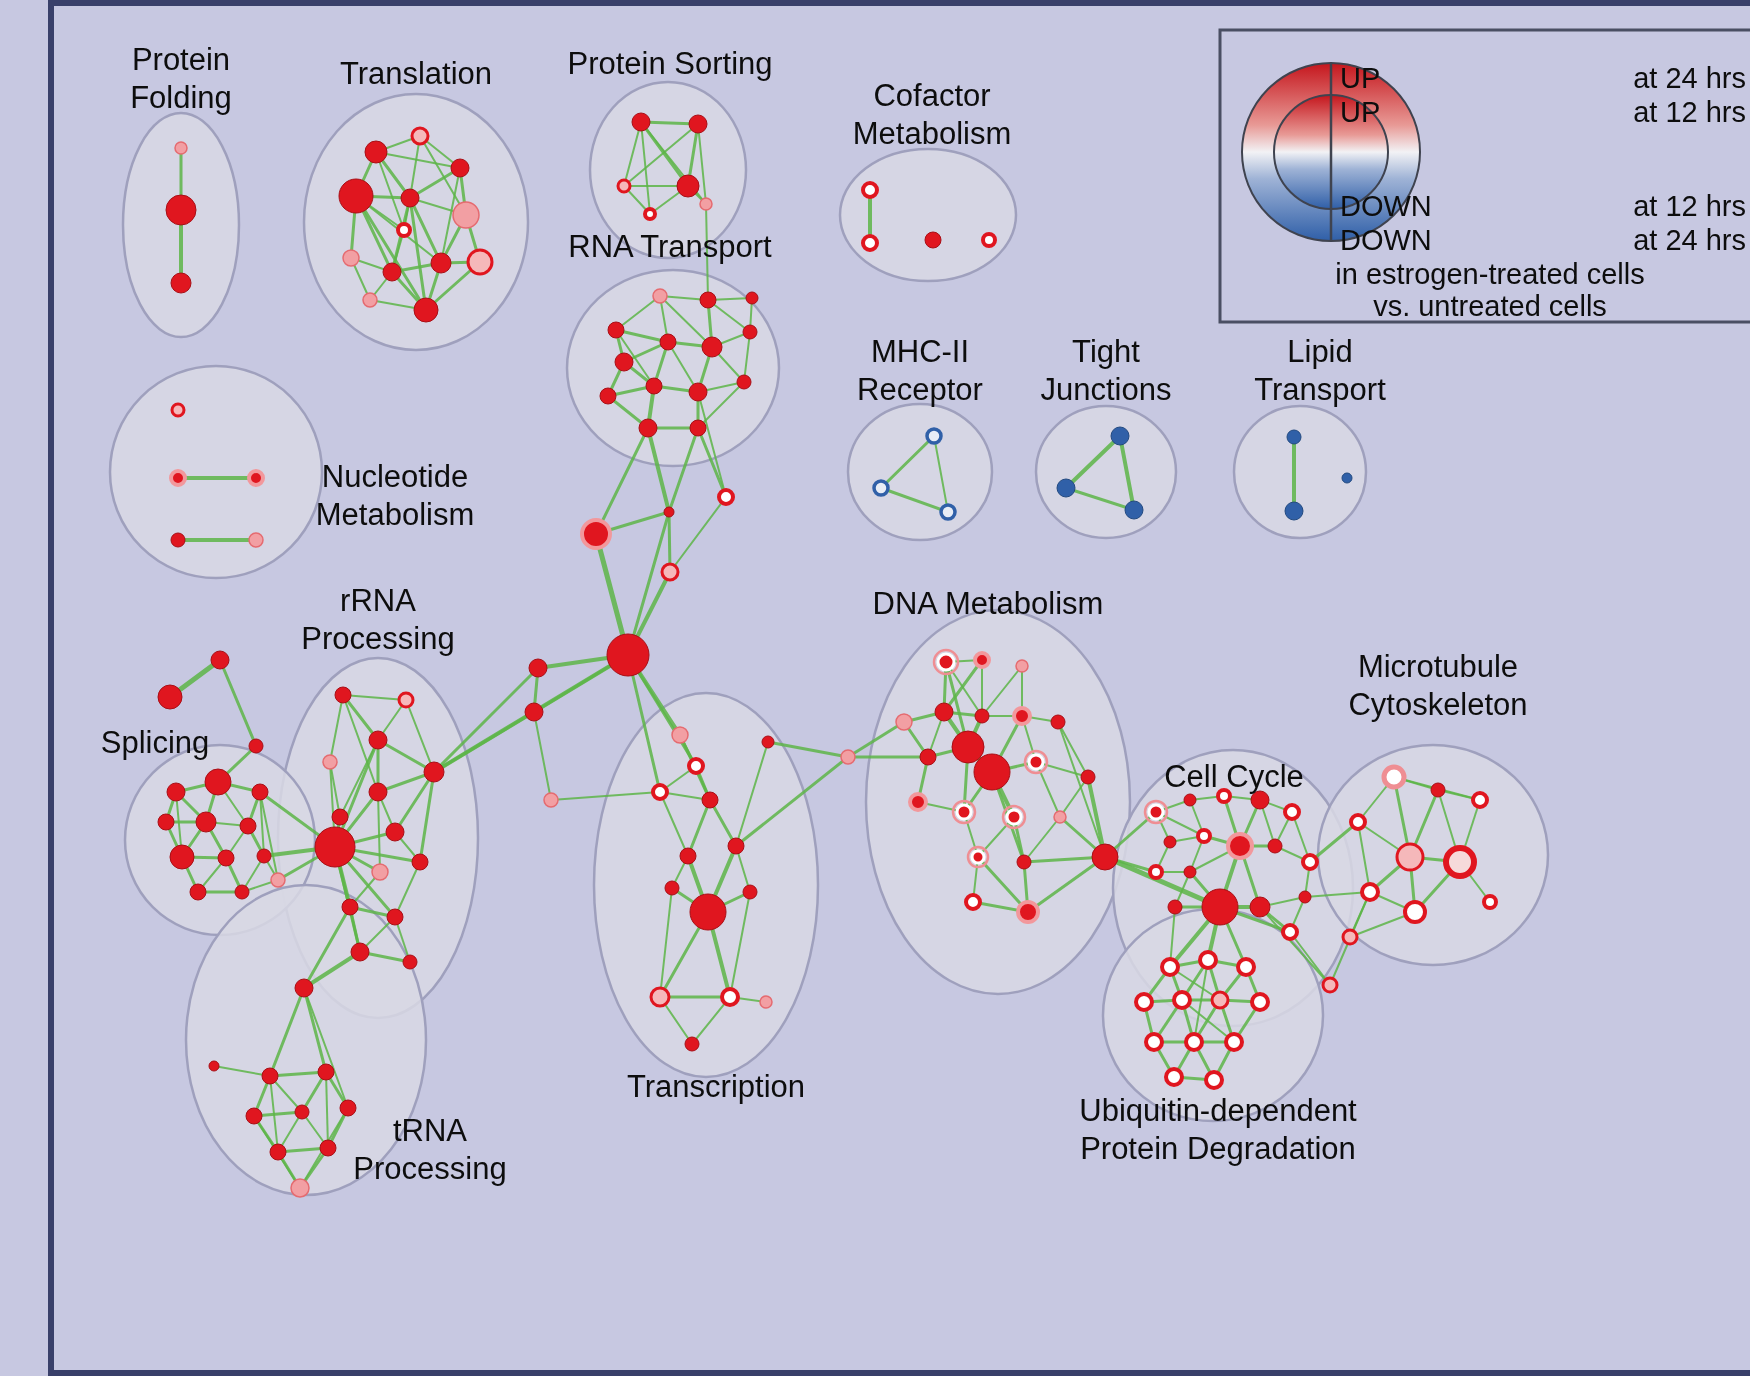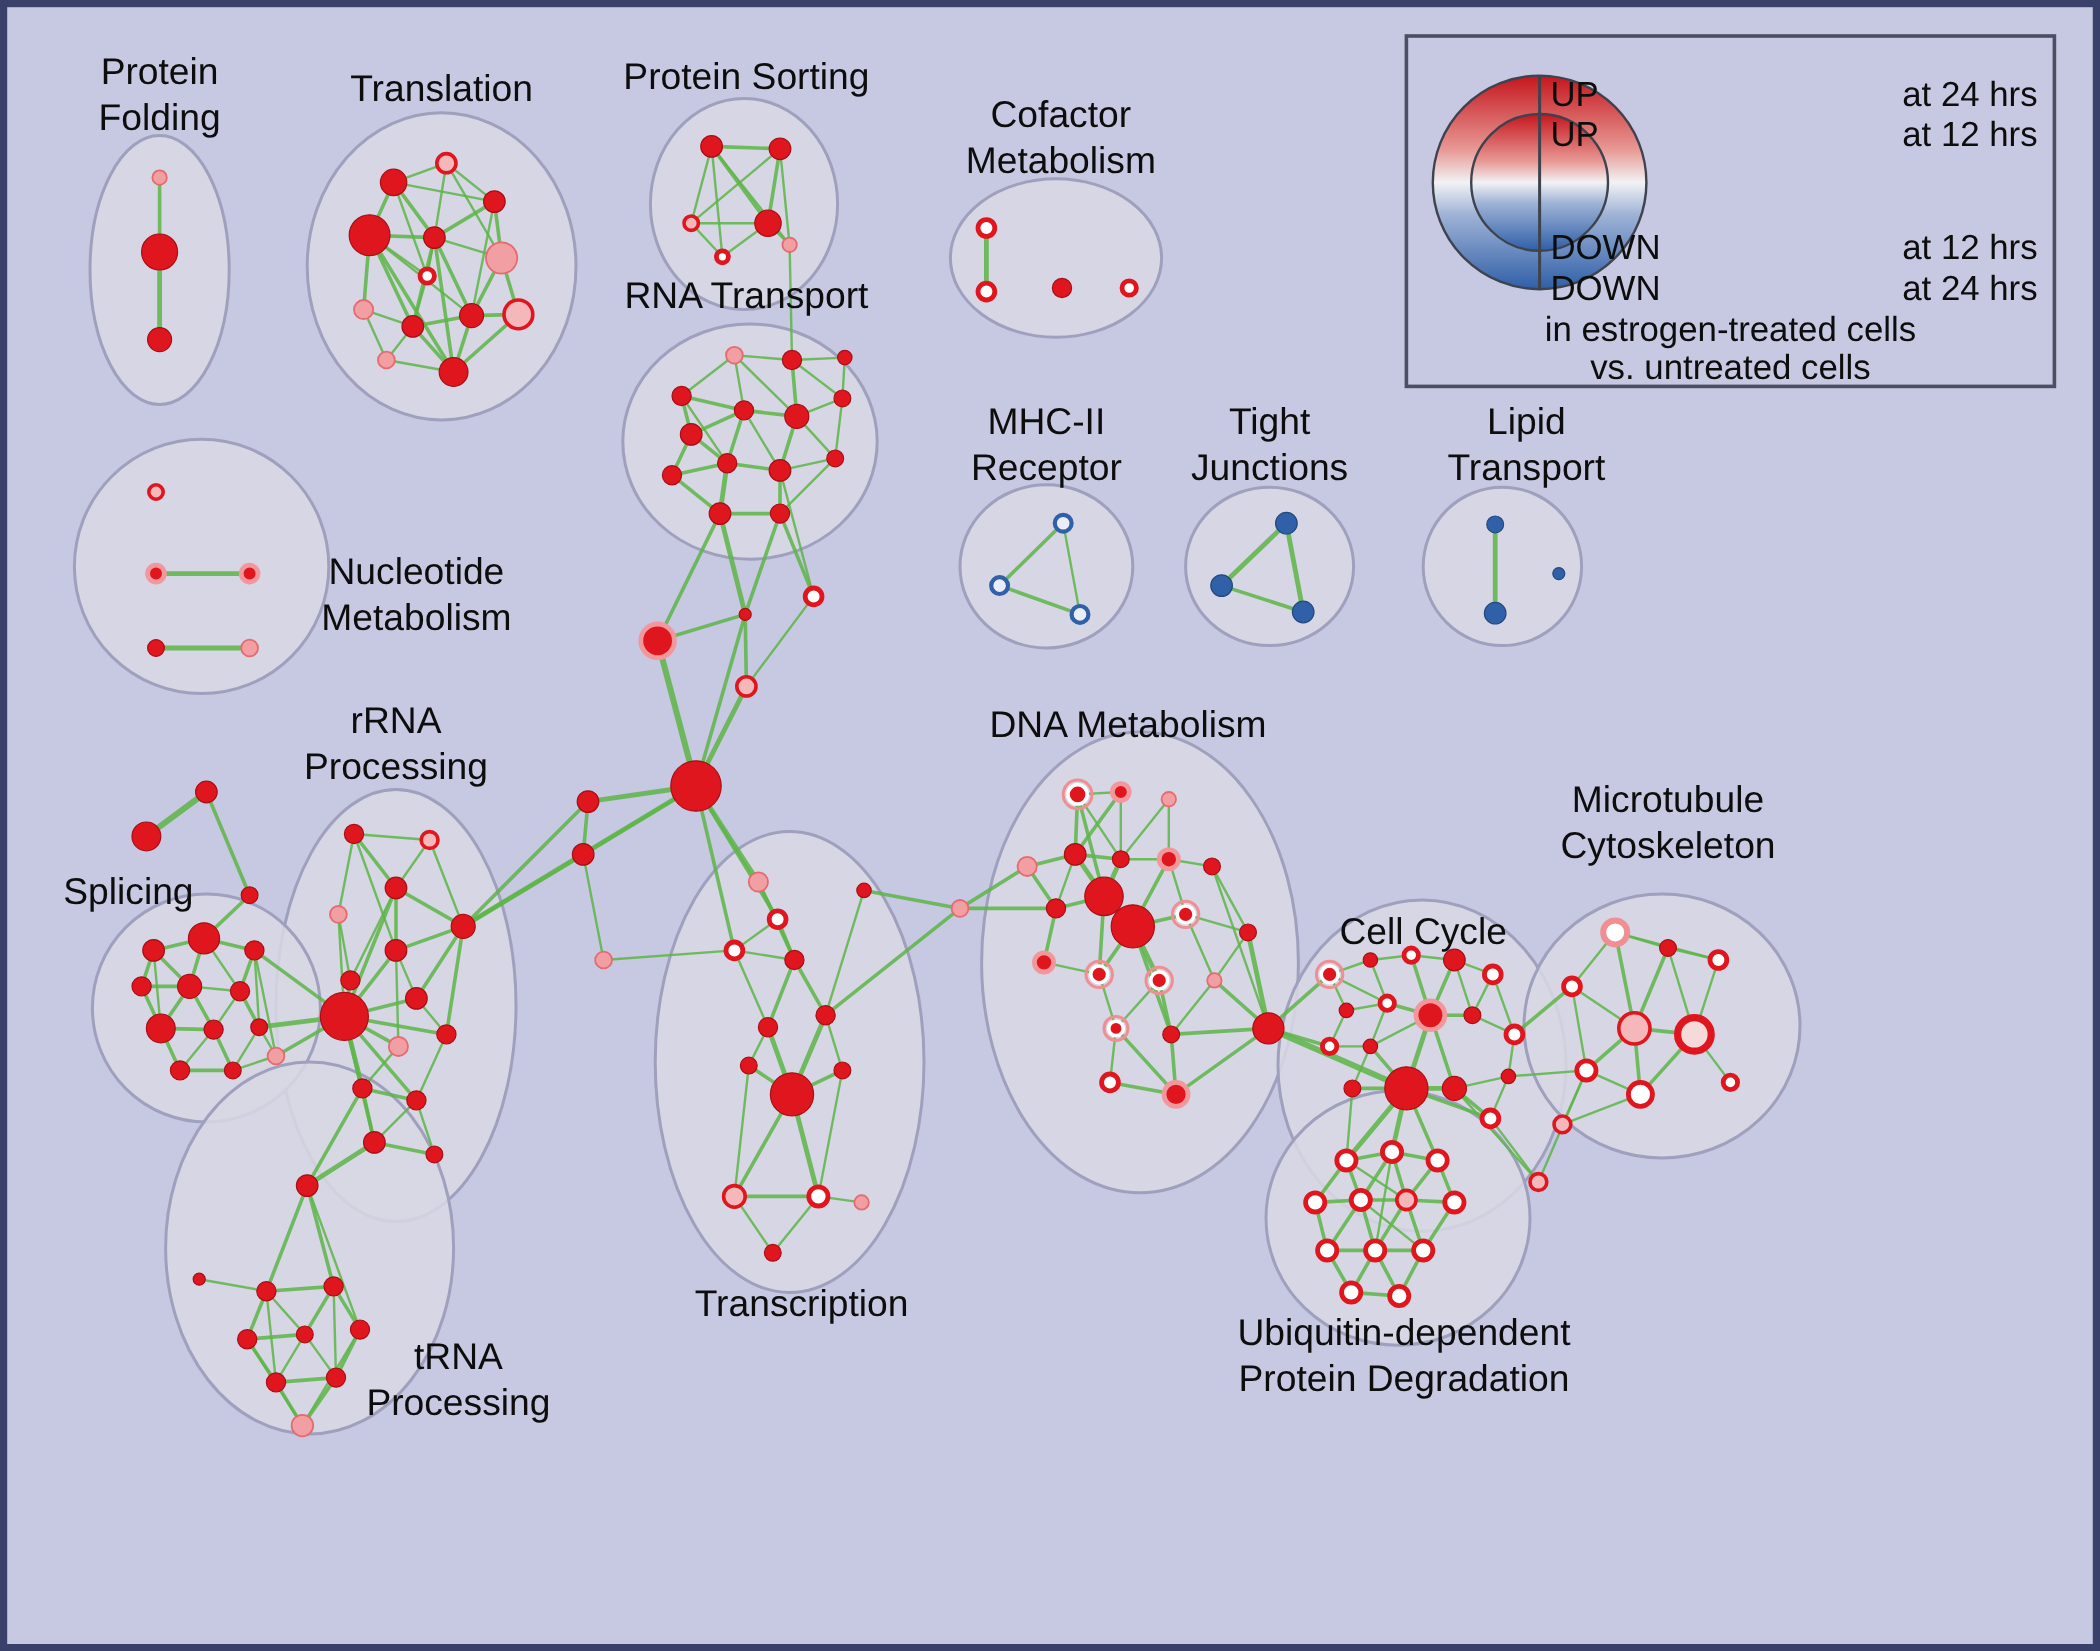--- a/index.html
+++ b/index.html
@@ -1,16 +1,16 @@
 <!DOCTYPE html>
 <html><head>
 <meta charset="utf-8">
 <style>
   html,body{margin:0;padding:0;background:#c7c8e1;}
-  .canvas{width:1464px;height:1376px;position:relative;}
+  .canvas{width:1464px;height:1376px;position:relative;margin-left:48px;}
   svg{display:block;}
   .cl{font-family:"Liberation Sans",sans-serif;font-size:31px;fill:#0d0d0d;}
   .lg{font-family:"Liberation Sans",sans-serif;font-size:29px;fill:#0d0d0d;}
   .end{text-anchor:end;}
   .mid{text-anchor:middle;}
 </style>
 </head>
 <body>
 
 <div class="canvas">

